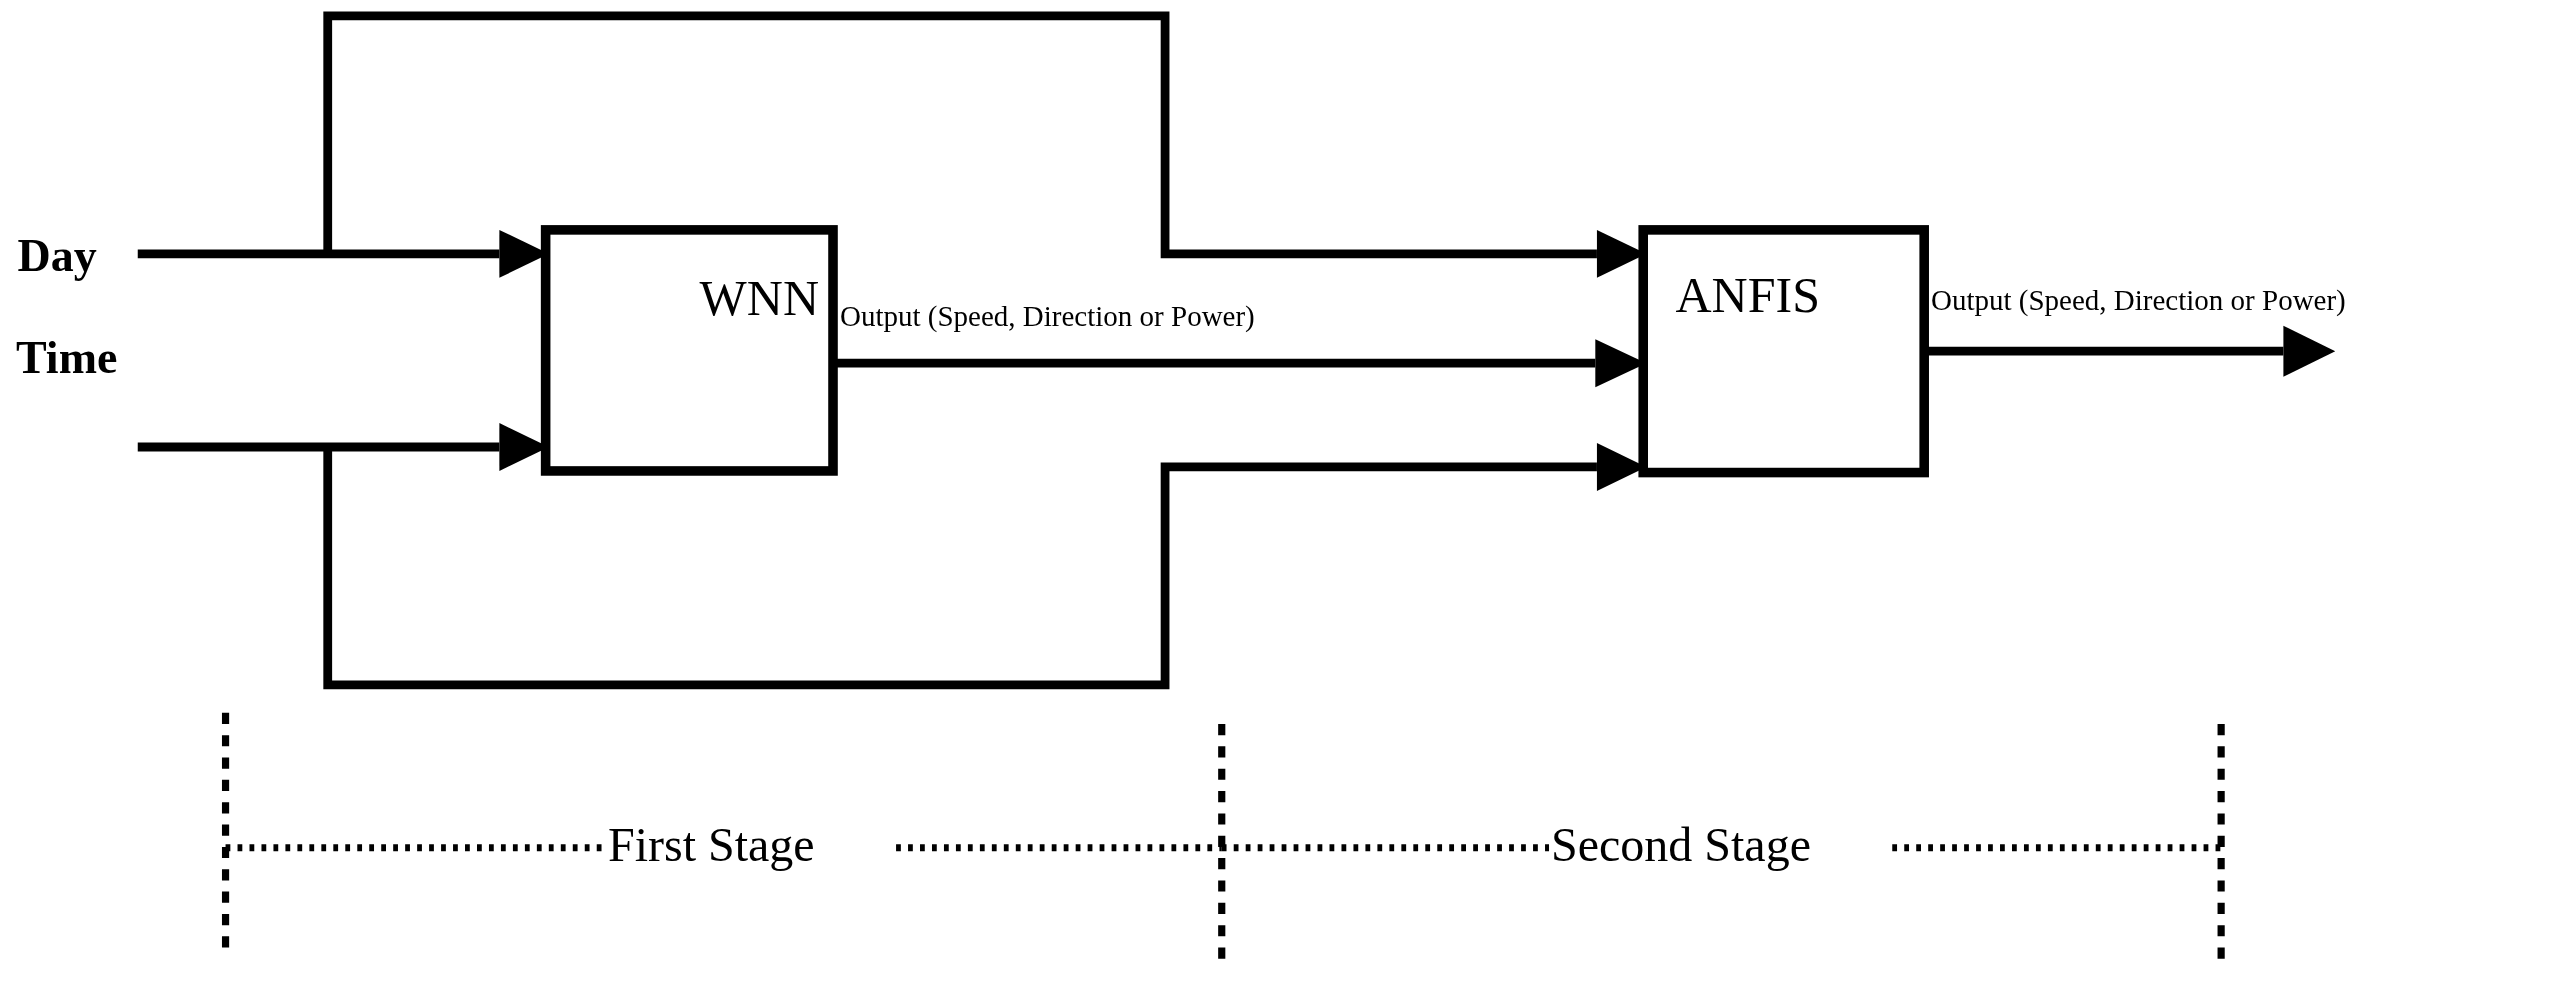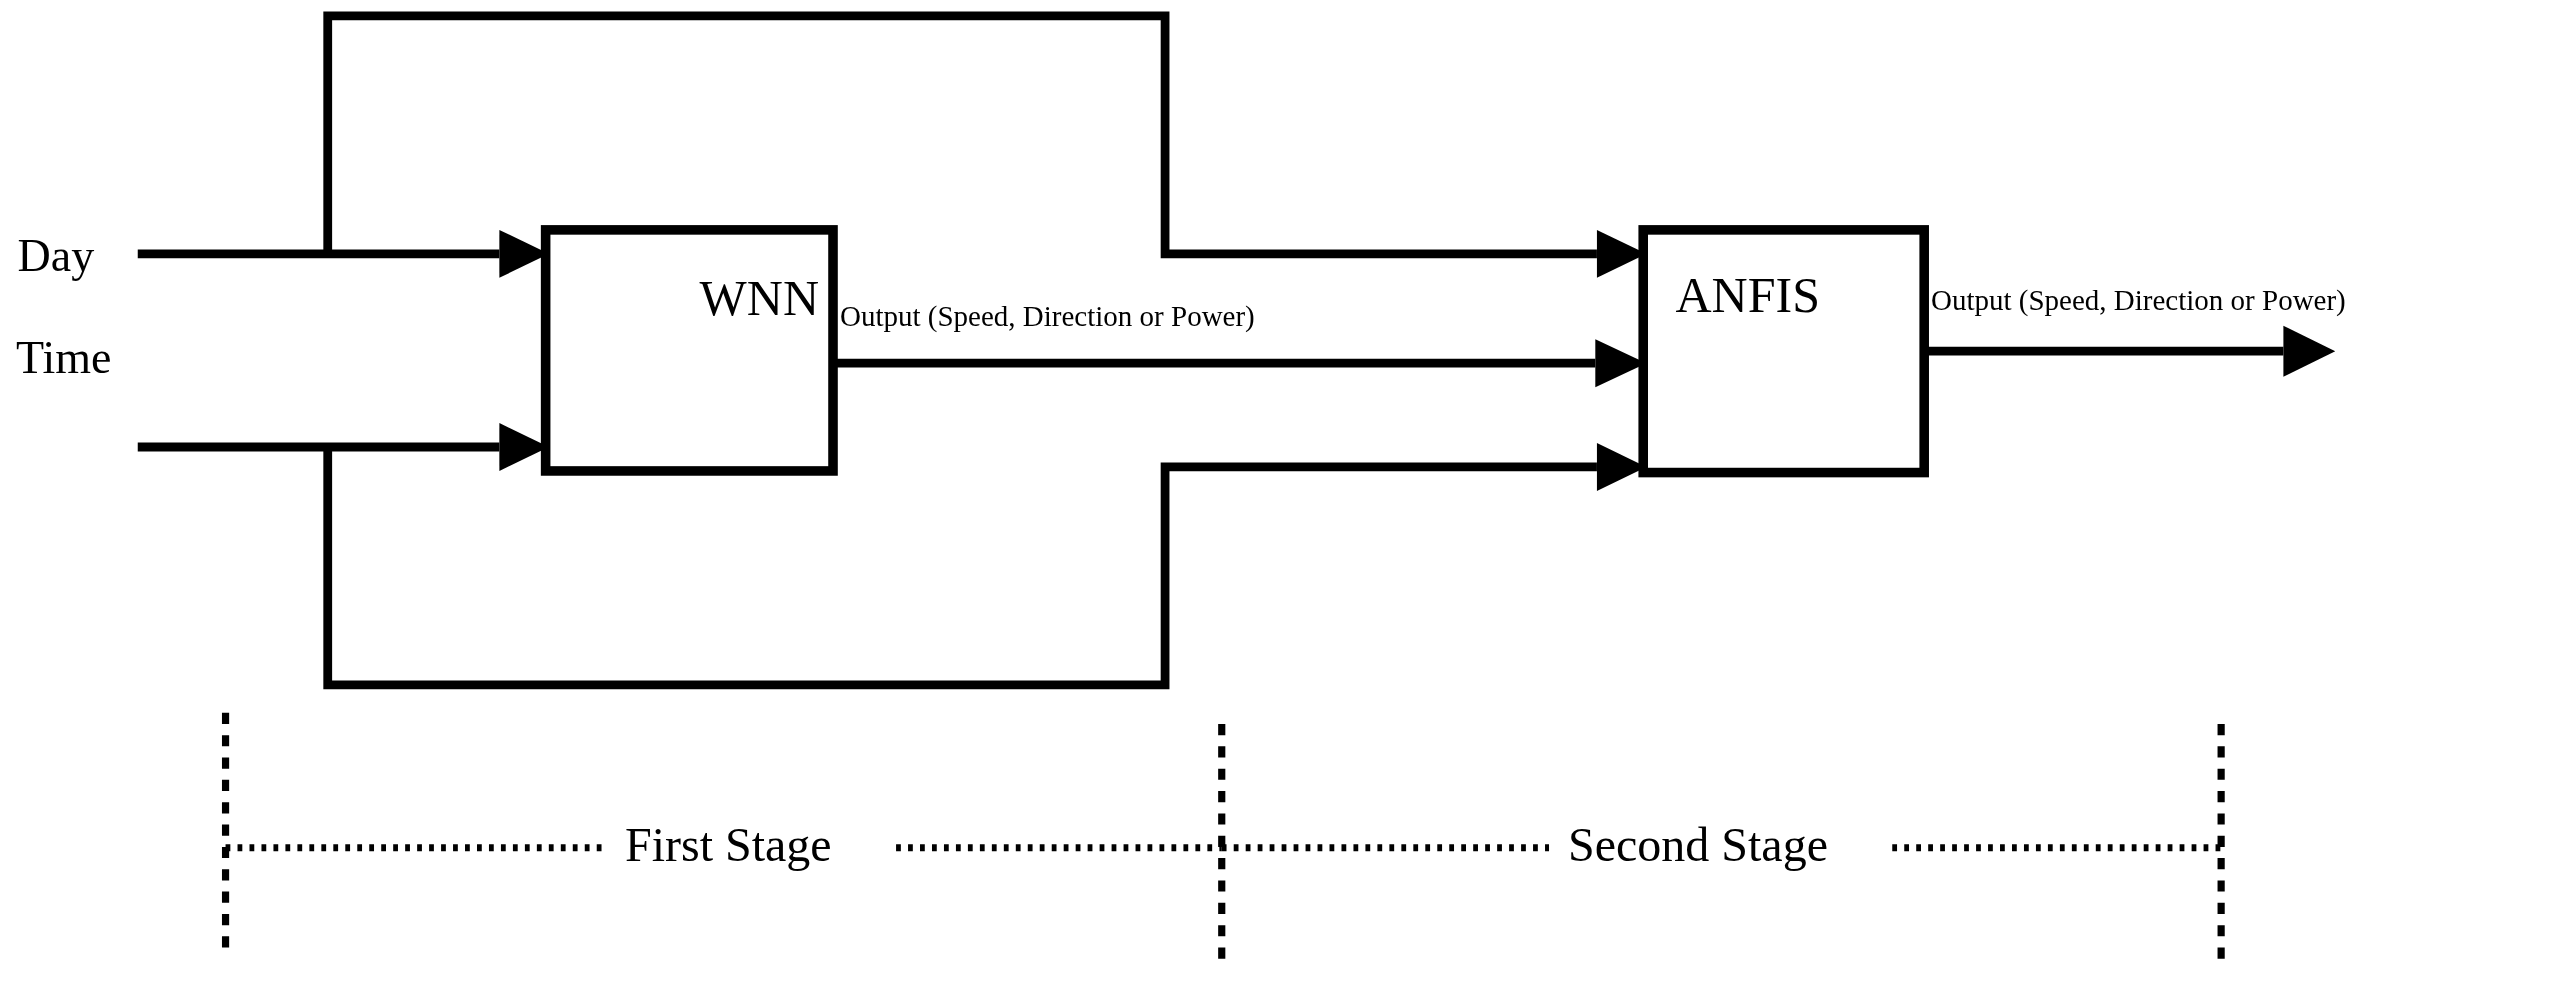--- a/index.html
+++ b/index.html
@@ -24,33 +24,33 @@
   }
   .lbl {
     position: absolute;
     color: #000000;
     white-space: nowrap;
     font-family: "Liberation Serif", "DejaVu Serif", serif;
     line-height: 1.0;
   }
   .lbl-input {
     font-size: 46px;
+    font-weight: bold;
   }
   .lbl-block {
     font-size: 50px;
     text-align: right;
     line-height: 1.08;
     white-space: normal;
   }
   .lbl-flow {
     font-size: 29px;
   }
   .lbl-stage {
     font-size: 48px;
-    margin-left: 17px;
   }
 </style>
 </head>
 <body>
 
 <div id="canvas">
 
   <svg class="diagram" viewBox="0 0 3226 1244">
     <defs>
       <marker id="arrowhead" markerWidth="10" markerHeight="9" refX="9.6" refY="4.5" orient="auto" markerUnits="userSpaceOnUse">

